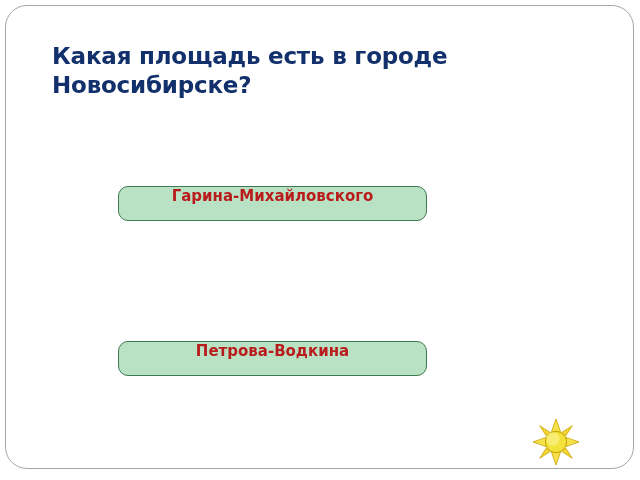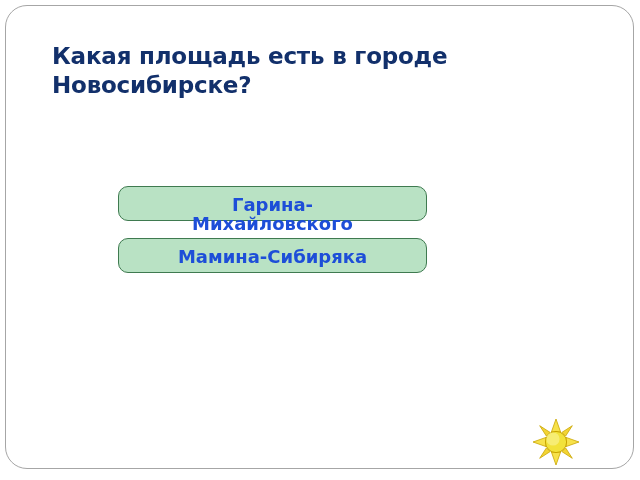--- a/index.html
+++ b/index.html
@@ -61,26 +61,26 @@
 
   .answer-option {
     position: absolute;
     left: 0;
     width: 309px;
     height: 35px;
     box-sizing: border-box;
     border: 1px solid #3f7a50;
     border-radius: 10px;
     background: #b9e2c4;
-    color: #1d4ed8;
-    font-size: 18px;
+    color: #b91c1c;
+    font-size: 15px;
     font-weight: bold;
     text-align: center;
     line-height: 19px;
-    padding-top: 8px;
+    padding-top: 0;
   }
 
   .answer-option.opt-0 { top: 0px;   }
   .answer-option.opt-1 { top: 52px;  }
   .answer-option.opt-2 { top: 104px; }
   .answer-option.opt-3 { top: 155px; }
 
   
   .answer-option .answer-label {
     display: block;
@@ -110,25 +110,25 @@
   <div id="slide-frame"></div>
 
   <div id="question-title">Какая площадь есть в городе Новосибирске?</div>
 
   <div id="answers">
 
     <div class="answer-option opt-0">
       <span class="answer-label">Гарина-Михайловского</span>
     </div>
 
-    <div class="answer-option opt-1">
-      <span class="answer-label">Мамина-Сибиряка</span>
-    </div>
 
 
+    <div class="answer-option opt-3">
+      <span class="answer-label">Петрова-Водкина</span>
+    </div>
 
   </div>
 
   <div id="sun-icon">
     <svg width="48" height="48" viewBox="0 0 48 48" xmlns="http://www.w3.org/2000/svg">
       <g stroke="#c9a400" stroke-width="0.8" stroke-linejoin="round">
 
         <polygon points="24,1 28.6,14 19.4,14" fill="#f7e14a"></polygon>
         <polygon points="47,24 34,28.6 34,19.4" fill="#f7e14a"></polygon>
         <polygon points="24,47 19.4,34 28.6,34" fill="#f7e14a"></polygon>

